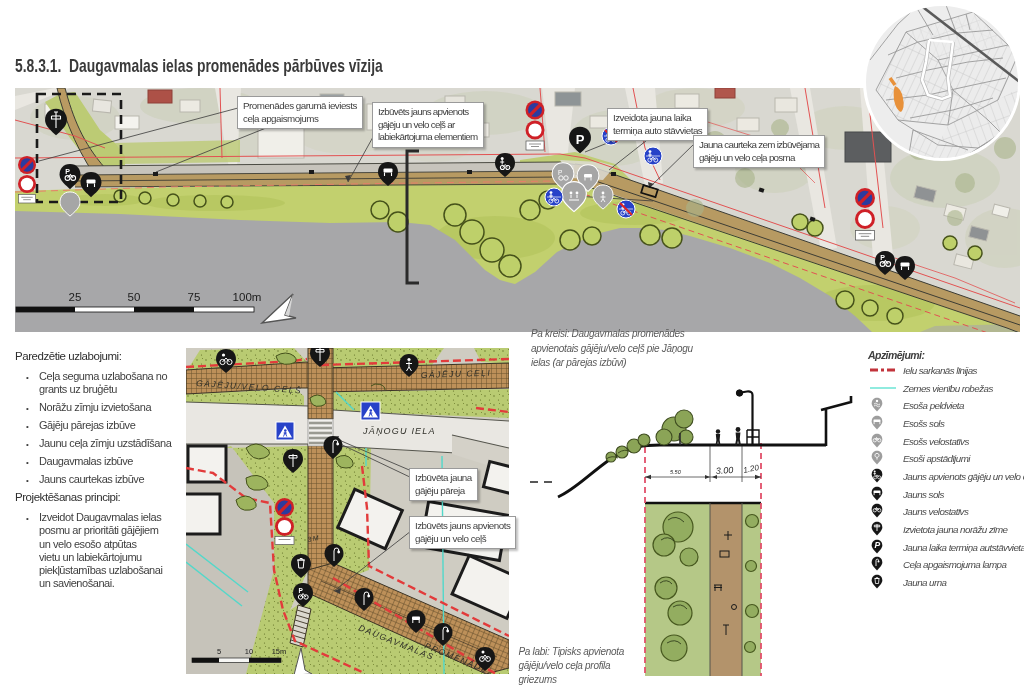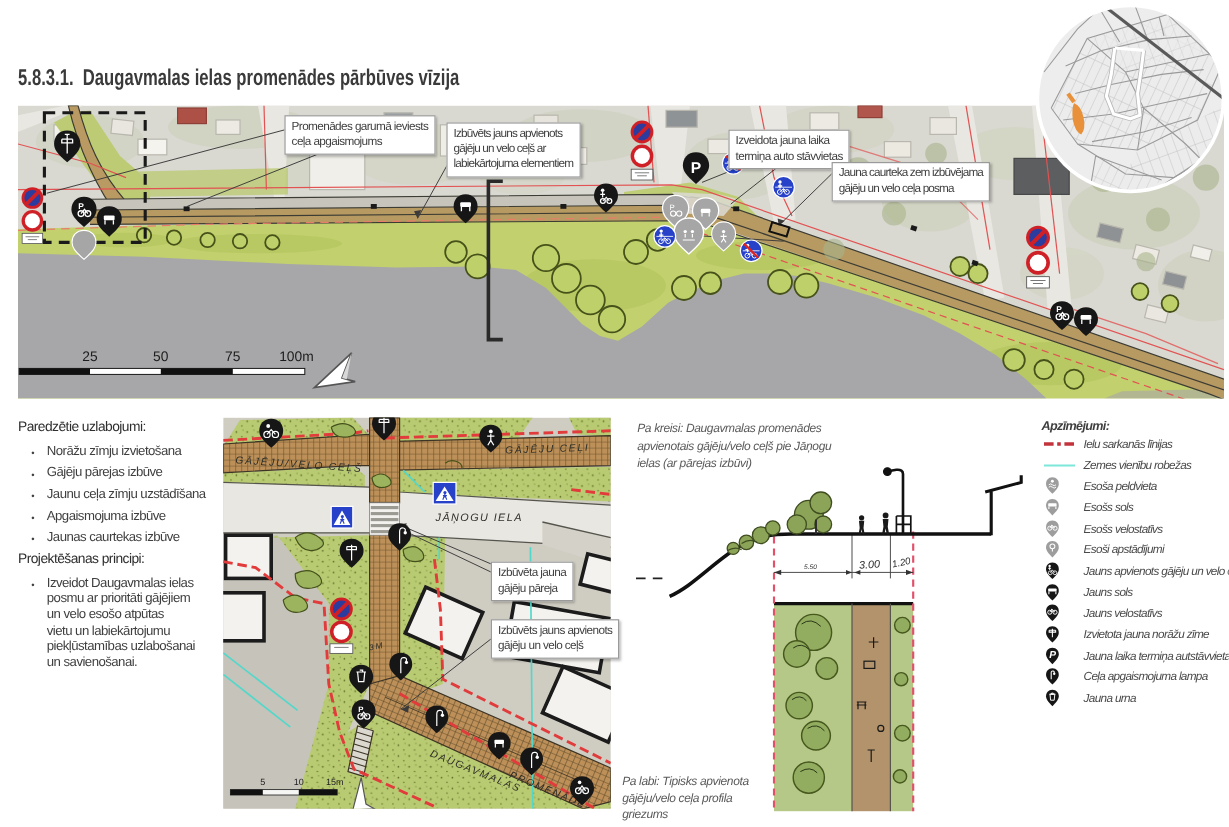--- a/index.html
+++ b/index.html
@@ -374,25 +374,26 @@
     </g>
 
     <path d="M37,86 Q43,88 45,98 Q47,108 43,112 Q38,110 36,100 Q35,90 37,86 Z" fill="#e8913a"></path>
     <path d="M32,78 L37,85" stroke="#e8913a" stroke-width="3.5"></path>
   </g>
 </svg>
 
 <div id="leftcol" class="abs">
   <h3>Paredzētie uzlabojumi:</h3>
   <ul>
+    <li>Ceļa seguma uzlabošana no<br>grants uz bruģētu</li>
     <li>Norāžu zīmju izvietošana</li>
     <li>Gājēju pārejas izbūve</li>
     <li>Jaunu ceļa zīmju uzstādīšana</li>
-    <li>Apgaismojuma izbūve</li>
-    <li>Jaunas caurtekas izbūve</li>
+    <li>Daugavmalas izbūve</li>
+    <li>Jauns caurtekas izbūve</li>
   </ul>
   <h3>Projektēšanas principi:</h3>
   <ul>
     <li>Izveidot Daugavmalas ielas<br>posmu ar prioritāti gājējiem<br>un velo esošo atpūtas<br>vietu un labiekārtojumu<br>piekļūstamības uzlabošanai<br>un savienošanai.</li>
   </ul>
 </div>
 
 <svg class="abs" id="detail" style="left:186px;top:348px" width="323" height="326" viewBox="0 0 323 326">
   <defs>
     <pattern id="hatch" width="5" height="5" patternUnits="userSpaceOnUse" patternTransform="rotate(23)">
@@ -606,21 +607,21 @@
   <rect x="6" y="310" width="27" height="4.5" fill="#111"></rect>
   <rect x="63" y="310" width="32" height="4.5" fill="#111"></rect>
   <g font-family="Liberation Sans" font-size="7.5" fill="#222" text-anchor="middle">
     <text x="33" y="306">5</text>
       <text x="63" y="306">10</text>
       <text x="93" y="306">15m</text>
   </g>
   <path d="M108,327 L115,300 L119,322 L126,326 Z" fill="#fff" stroke="#555" stroke-width="1"></path>
 </svg>
 
-<div class="cap" style="left:531px;top:351px;width:180px">Pa kreisi: Daugavmalas promenādes<br>apvienotais gājēju/velo ceļš pie Jāņogu<br>ielas (ar pārejas izbūvi)</div>
+<div class="cap" style="left:531px;top:327px;width:180px">Pa kreisi: Daugavmalas promenādes<br>apvienotais gājēju/velo ceļš pie Jāņogu<br>ielas (ar pārejas izbūvi)</div>
 <div class="cap" style="right:400px;top:645px;line-height:14px;white-space:nowrap">Pa labi: Tipisks apvienota<br>gājēju/velo ceļa profila<br>griezums</div>
 <svg class="abs" id="xsec" style="left:528px;top:385px" width="335" height="295" viewBox="0 0 335 295">
 
   <rect x="117" y="118" width="65" height="173" fill="#b5c887"></rect>
   <rect x="182" y="118" width="32" height="173" fill="#b3936b"></rect>
   <rect x="214" y="118" width="19" height="173" fill="#b5c887"></rect>
 
   <g fill="#93ad60" stroke="#47581f" stroke-width="1.2">
     <circle cx="150" cy="142" r="15"></circle>
       <circle cx="136" cy="160" r="11"></circle>

